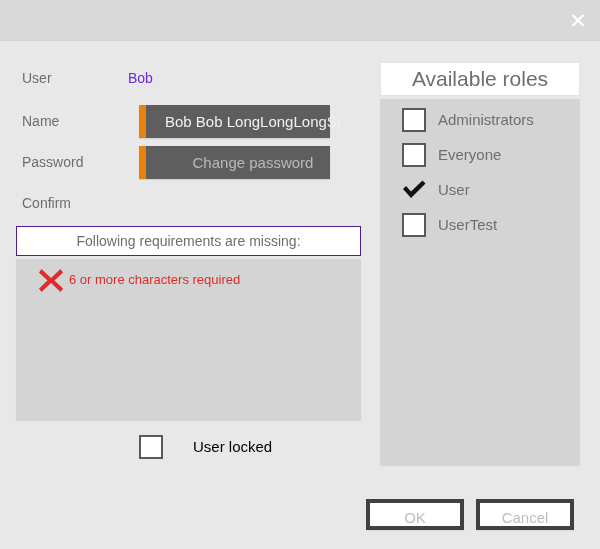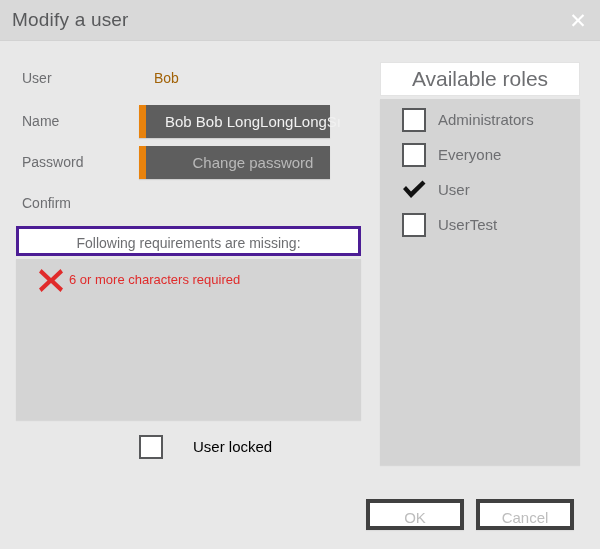--- a/index.html
+++ b/index.html
@@ -63,23 +63,23 @@
     position: absolute;
     left: 22px; top: 0;
     font-size: 14px;
     color: #6d6e71;
     line-height: 36px;
   }
   .row-user .field-label { line-height: 22px; }
 
   .field-static {
     position: absolute;
-    left: 154px; top: 0;
+    left: 128px; top: 0;
     font-size: 14px;
-    color: #a16207;
+    color: #6d28d9;
     line-height: 22px;
   }
 
   .input-wrap {
     position: absolute;
     left: 139px; top: 2px;
     width: 191px; height: 33px;
     background: #5e5e5e;
     box-shadow: 0 1px 1px rgba(0,0,0,0.10);
   }
@@ -113,21 +113,21 @@
     white-space: nowrap;
     overflow: hidden;
   }
 
   
   .req-header {
     position: absolute;
     left: 16px; top: 226px;
     width: 345px; height: 30px;
     background: #ffffff;
-    border: 3px solid #4c1d95;
+    border: 1px solid #4c1d95;
     box-sizing: border-box;
     line-height: 28px;
     text-align: center;
     font-size: 14px;
     color: #6d6e71;
   }
   .req-body {
     position: absolute;
     left: 16px; top: 259px;
     width: 345px; height: 161px;
@@ -243,21 +243,20 @@
     cursor: pointer;
     box-shadow: 0 1px 1px rgba(0,0,0,0.05);
   }
   .btn-ok     { left: 366px; width: 98px; }
   .btn-cancel { left: 476px; width: 98px; }
 </style>
 </head>
 <body>
 
 <div class="titlebar">
-  <div class="title-text">Modify a user</div>
   <div class="close-icon">✕</div>
 </div>
 
 <div class="form-area">
 
   <div class="form-row row-user">
     <span class="field-label">User</span>
     <span class="field-static">Bob</span>
   </div>
 

